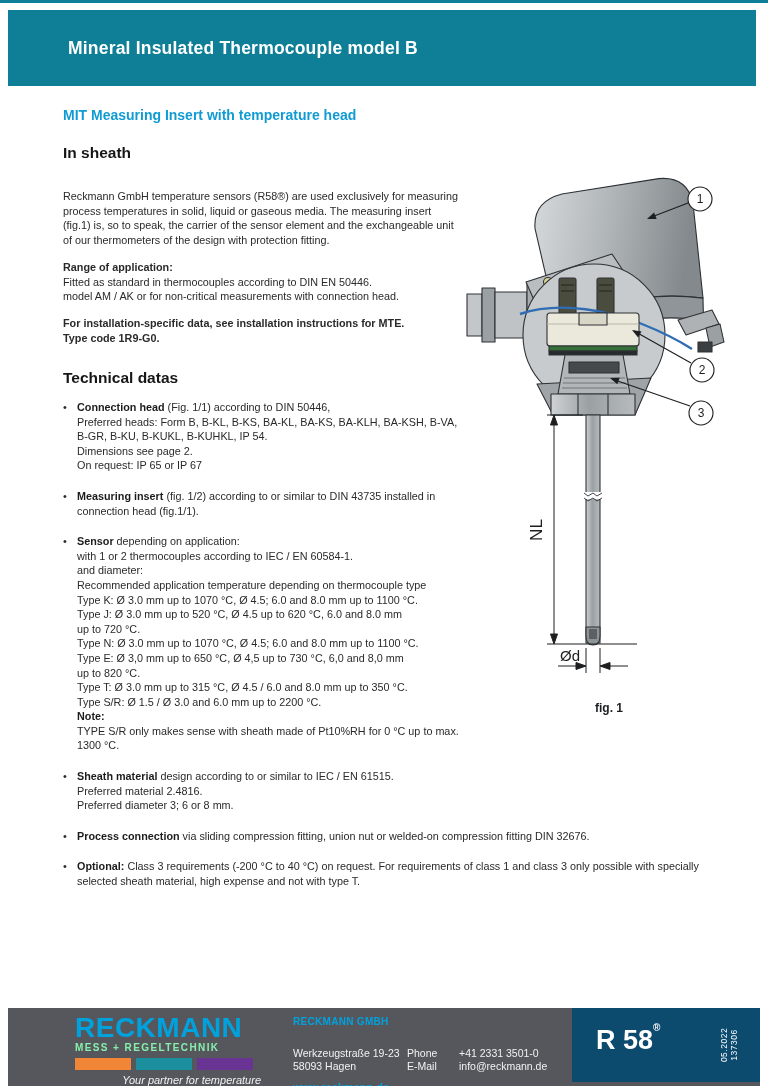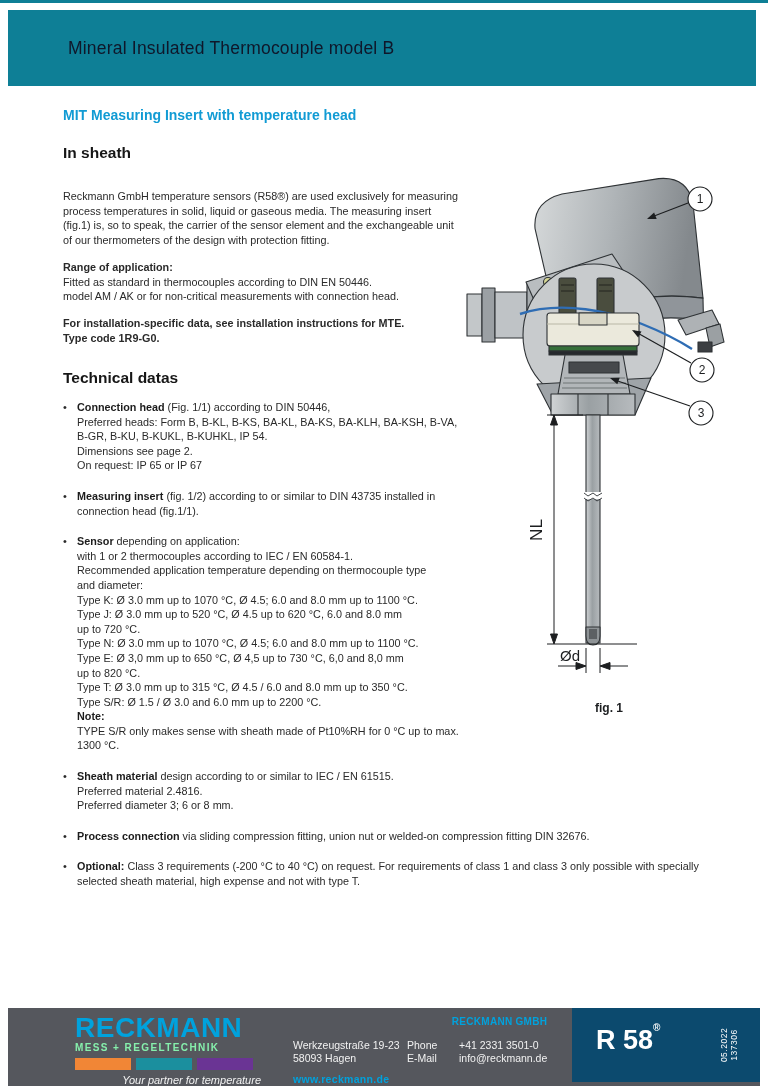--- a/index.html
+++ b/index.html
@@ -1,21 +1,21 @@
 <!DOCTYPE html>
 <html><head>
 <meta charset="utf-8">
 <style>
   html,body{margin:0;padding:0;background:#fff;}
   .page{position:relative;width:768px;height:1086px;background:#fff;
         font-family:"Liberation Sans",sans-serif;color:#231f20;overflow:hidden;}
   .toprule{position:absolute;left:0;top:0;width:768px;height:3px;background:#0e7f96;}
   .band{position:absolute;left:8px;top:10px;width:748px;height:76px;background:#0e7f96;
         display:flex;align-items:center;}
-  .band h1{margin:0 0 0 60px;font-size:17.5px;font-weight:400;color:#0f172a;letter-spacing:.2px;}
+  .band h1{margin:0 0 0 60px;font-size:17.5px;font-weight:700;color:#ffffff;letter-spacing:.2px;}
   .subtitle{position:absolute;left:63px;top:107px;font-size:14px;font-weight:700;color:#119bd4;}
   .h-sec{position:absolute;left:63px;font-size:15.5px;font-weight:700;color:#161616;}
   .h-general{top:144px;}
   .h-tech{top:369px;}
   .body-txt{font-size:10.8px;line-height:14.6px;color:#2a2a2a;}
   .intro{position:absolute;left:63px;top:189px;width:420px;}
   .range{position:absolute;left:63px;top:260px;width:420px;}
   .range .lbl{font-weight:700;}
   .note-block{position:absolute;left:63px;top:316px;width:430px;font-weight:700;}
   .bullets{position:absolute;left:63px;top:400px;width:668px;margin:0;padding:0;list-style:none;}
@@ -28,23 +28,23 @@
   
   .footer{position:absolute;left:8px;top:1008px;width:752px;height:96px;background:#55575d;}
   .logo{position:absolute;left:67px;top:7px;width:186px;}
   .logo .nm{font-size:28px;font-weight:700;color:#00a2dd;line-height:26px;letter-spacing:.5px;}
   .logo .sub{font-size:10px;font-weight:700;color:#86efac;letter-spacing:1.4px;line-height:14px;}
   .bars{display:flex;gap:5px;margin-top:3px;}
   .bars span{width:56px;height:12px;display:block;}
   .bar-o{background:#f18636;} .bar-t{background:#1b8f9e;} .bar-p{background:#6a3494;}
   .tagline{margin-top:4px;font-size:11px;font-style:italic;color:#f2f2f2;text-align:right;}
   .contact{position:absolute;left:285px;top:8px;color:#f2f2f2;}
-  .contact .co{font-size:10px;font-weight:700;color:#00a2dd;letter-spacing:.3px;text-align:right;}
+  .contact .co{font-size:10px;font-weight:700;color:#00a2dd;letter-spacing:.3px;}
   .ctable{display:grid;grid-template-columns:108px 46px auto;column-gap:6px;
-          font-size:10.5px;line-height:13px;margin-top:12px;}
+          font-size:10.5px;line-height:13px;margin-top:20px;}
   .contact .web{font-size:10.5px;font-weight:700;color:#00a2dd;margin-top:8px;letter-spacing:.3px;}
   .brandbox{position:absolute;left:564px;top:0;width:188px;height:74px;background:#0c4a6e;}
   .brand{position:absolute;left:24px;top:14px;font-size:27px;font-weight:700;color:#fff;}
   .brand sup{font-size:10px;vertical-align:18px;}
   .docnum{position:absolute;right:14px;top:0;height:74px;width:34px;
           display:flex;align-items:center;justify-content:center;}
   .docnum .rot{transform:rotate(-90deg);font-size:8.5px;line-height:10px;color:#fff;
                letter-spacing:.5px;text-align:center;white-space:nowrap;}
 </style>
 </head>
@@ -100,22 +100,22 @@
         <div class="blines">
           <div><b>Measuring insert</b> (fig. 1/2) according to or similar to DIN 43735 installed in</div>
           <div>connection head (fig.1/1).</div>
         </div>
       </li>
       <li>
         <span class="dot">•</span>
         <div class="blines">
           <div><b>Sensor</b> depending on application:</div>
           <div>with 1 or 2 thermocouples according to IEC / EN 60584-1.</div>
+          <div>and diameter:</div>
           <div>Recommended application temperature depending on thermocouple type</div>
-          <div>and diameter:</div>
           <div>Type K: Ø 3.0 mm up to 1070 °C, Ø 4.5; 6.0 and 8.0 mm up to 1100 °C.</div>
           <div>Type J: Ø 3.0 mm up to 520 °C, Ø 4.5 up to 620 °C, 6.0 and 8.0 mm</div>
           <div>up to 720 °C.</div>
           <div>Type N: Ø 3.0 mm up to 1070 °C, Ø 4.5; 6.0 and 8.0 mm up to 1100 °C.</div>
           <div>Type E: Ø 3,0 mm up to 650 °C, Ø 4,5 up to 730 °C, 6,0 and 8,0 mm</div>
           <div>up to 820 °C.</div>
           <div>Type T: Ø 3.0 mm up to 315 °C, Ø 4.5 / 6.0 and 8.0 mm up to 350 °C.</div>
           <div>Type S/R: Ø 1.5 / Ø 3.0 and 6.0 mm up to 2200 °C.</div>
           <div><b>Note:</b></div>
           <div>TYPE S/R only makes sense with sheath made of Pt10%RH for 0 °C up to max.</div>

